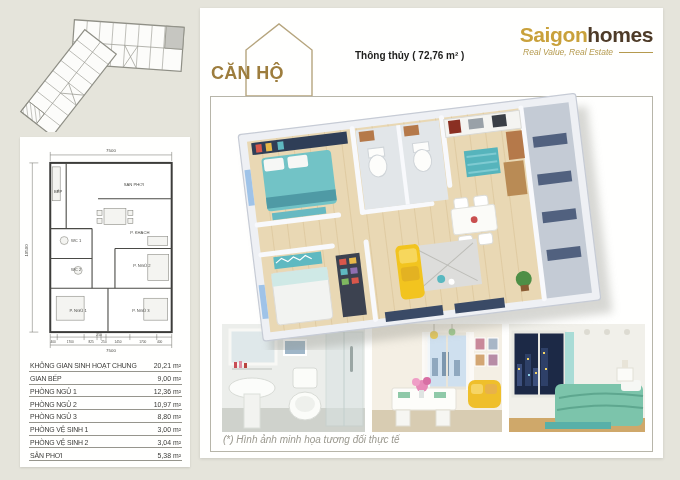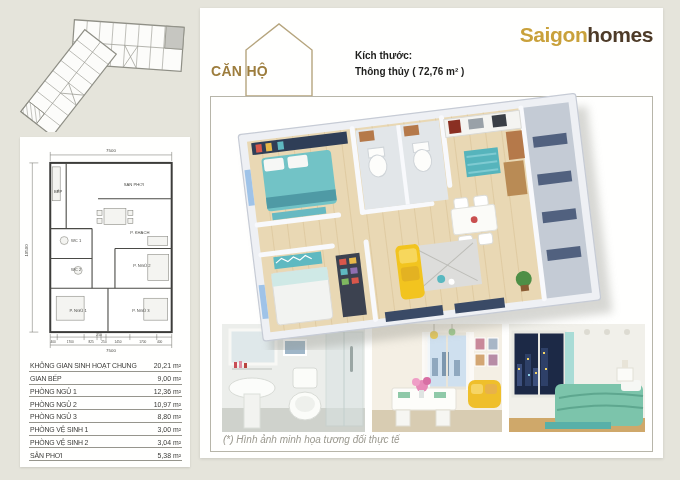--- a/index.html
+++ b/index.html
@@ -16,21 +16,21 @@
             border-bottom:.8px solid #96958d;padding:3.2px 1px 1.6px;}
   .area-label{font-size:6.9px;color:#3b3b38;letter-spacing:-0.15px;}
   .area-value{font-size:6.9px;color:#3b3b38;white-space:nowrap;}
 
   
   .main-card{position:absolute;left:200px;top:8px;width:463px;height:450px;
              background:#fffffe;box-shadow:0 1px 3px rgba(0,0,0,.12);}
   .inner-panel{position:absolute;left:10px;top:88px;width:441px;height:354px;
                border:1px solid #b7b5a9;}
   .house-icon{position:absolute;left:40px;top:8px;width:78px;height:82px;}
-  .unit-prefix{position:absolute;left:11px;top:55px;font-size:14px;font-weight:bold;
+  .unit-prefix{position:absolute;left:11px;top:55px;font-size:18px;font-weight:bold;
                color:#9d7d3d;letter-spacing:.3px;}
   .unit-code{position:absolute;left:63px;top:18px;font-family:"Liberation Serif",serif;
              font-size:56px;line-height:56px;color:#a8853e;}
   .specs{position:absolute;left:155px;top:40px;color:#1f1f1d;}
   .specs div{font-size:10px;font-weight:bold;line-height:16px;}
   .logo{position:absolute;right:10px;top:16px;text-align:right;}
   .logo-main{font-size:21px;font-weight:bold;letter-spacing:-.4px;line-height:22px;}
   .logo-main .p1{color:#c9a13b;margin-left:36px;}
   .logo-main .p2{color:#4e3b28;}
   .logo-tagline{font-size:8.5px;font-style:italic;color:#b59a4e;margin-top:1px;}
@@ -209,26 +209,26 @@
 </div>
 
 <div class="main-card">
 
   <svg class="house-icon" viewBox="0 0 78 82">
     <path d="M6 80 L6 34 L39 8 L72 34 L72 80 Z" fill="none" stroke="#b6a57e" stroke-width="1.4"></path>
   </svg>
   <div class="unit-prefix">CĂN HỘ</div>
 
   <div class="specs">
-    <div>Kích thước:</div>
     <div>Thông thủy ( 72,76 m² )</div>
   </div>
 
   <div class="logo">
     <div class="logo-main"><span class="p1">Saigon</span><span class="p2">homes</span></div>
+    <div class="logo-tagline"><span>Real Value, Real Estate</span><span class="tagline-rule"></span></div>
   </div>
 
   <div class="inner-panel">
 
     <div class="photos">
 
       <div class="photo">
         <svg width="143" height="108" viewBox="0 0 143 108">
           <rect width="143" height="108" fill="#eceeeb"></rect>
           <rect x="0" y="84" width="143" height="24" fill="#cfd2cc"></rect>

